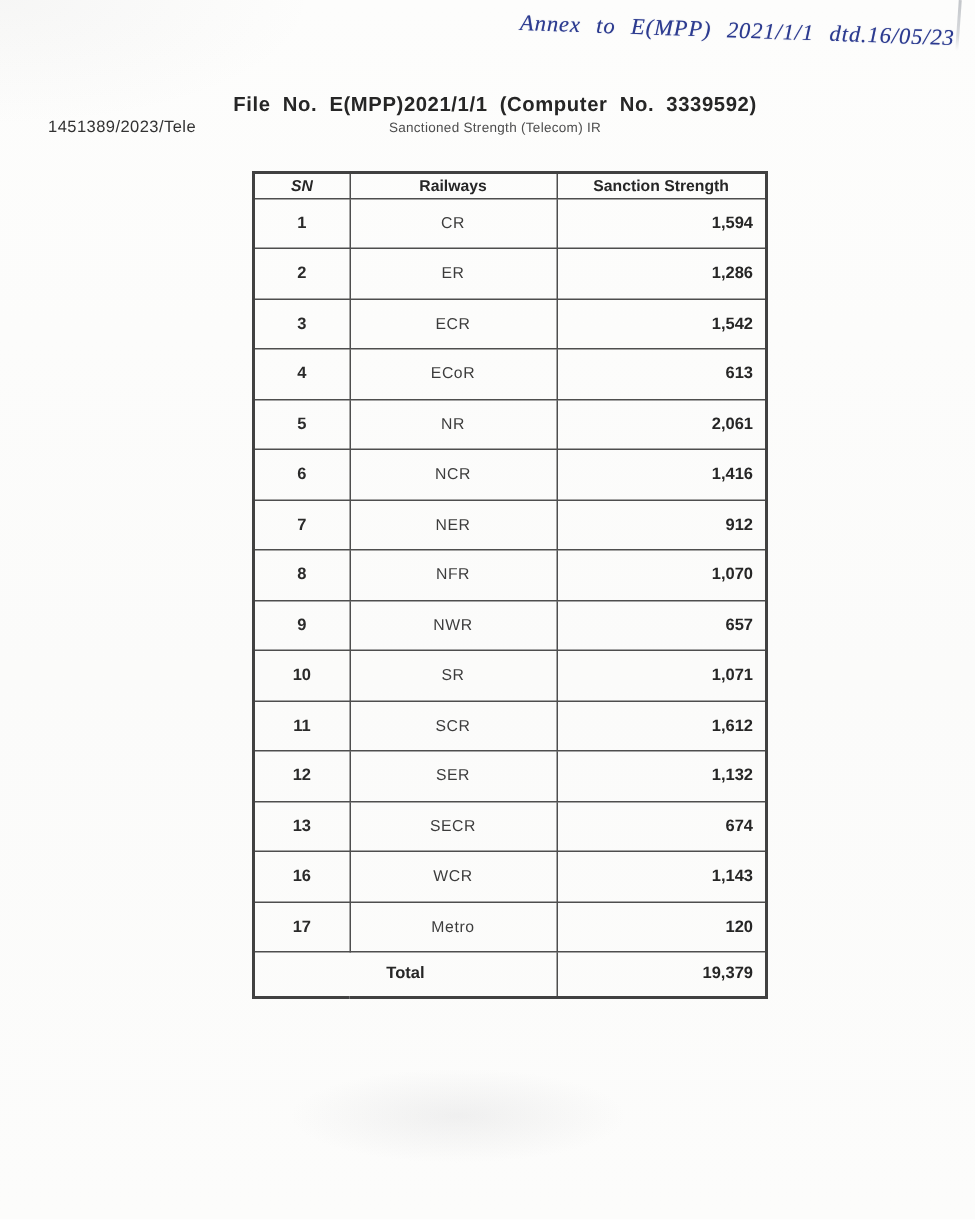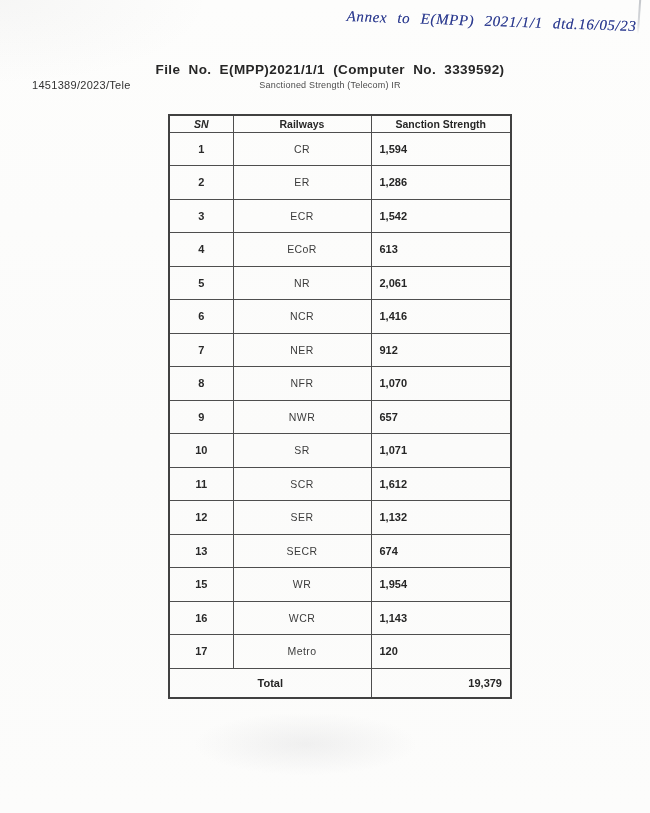--- a/index.html
+++ b/index.html
@@ -107,21 +107,21 @@
     color: #2a2a2a;
   }
   td.col-railway {
     text-align: center;
     font-size: 10.5px;
     font-weight: 400;
     color: #3c3c3c;
     letter-spacing: 0.4px;
   }
   td.col-strength {
-    text-align: left;
+    text-align: right;
     font-size: 11px;
     font-weight: 700;
     color: #262626;
   }
 
   tr.total-row td { height: 30px; }
   td.total-label {
     text-align: center;
     font-size: 11px;
     font-weight: 700;
@@ -224,25 +224,20 @@
           <td class="col-sn">12</td>
           <td class="col-railway">SER</td>
           <td class="col-strength">1,132</td>
         </tr>
         <tr class="data-row">
           <td class="col-sn">13</td>
           <td class="col-railway">SECR</td>
           <td class="col-strength">674</td>
         </tr>
         <tr class="data-row">
-          <td class="col-sn">15</td>
-          <td class="col-railway">WR</td>
-          <td class="col-strength">1,954</td>
-        </tr>
-        <tr class="data-row">
           <td class="col-sn">16</td>
           <td class="col-railway">WCR</td>
           <td class="col-strength">1,143</td>
         </tr>
         <tr class="data-row">
           <td class="col-sn">17</td>
           <td class="col-railway">Metro</td>
           <td class="col-strength">120</td>
         </tr>
       </tbody>

